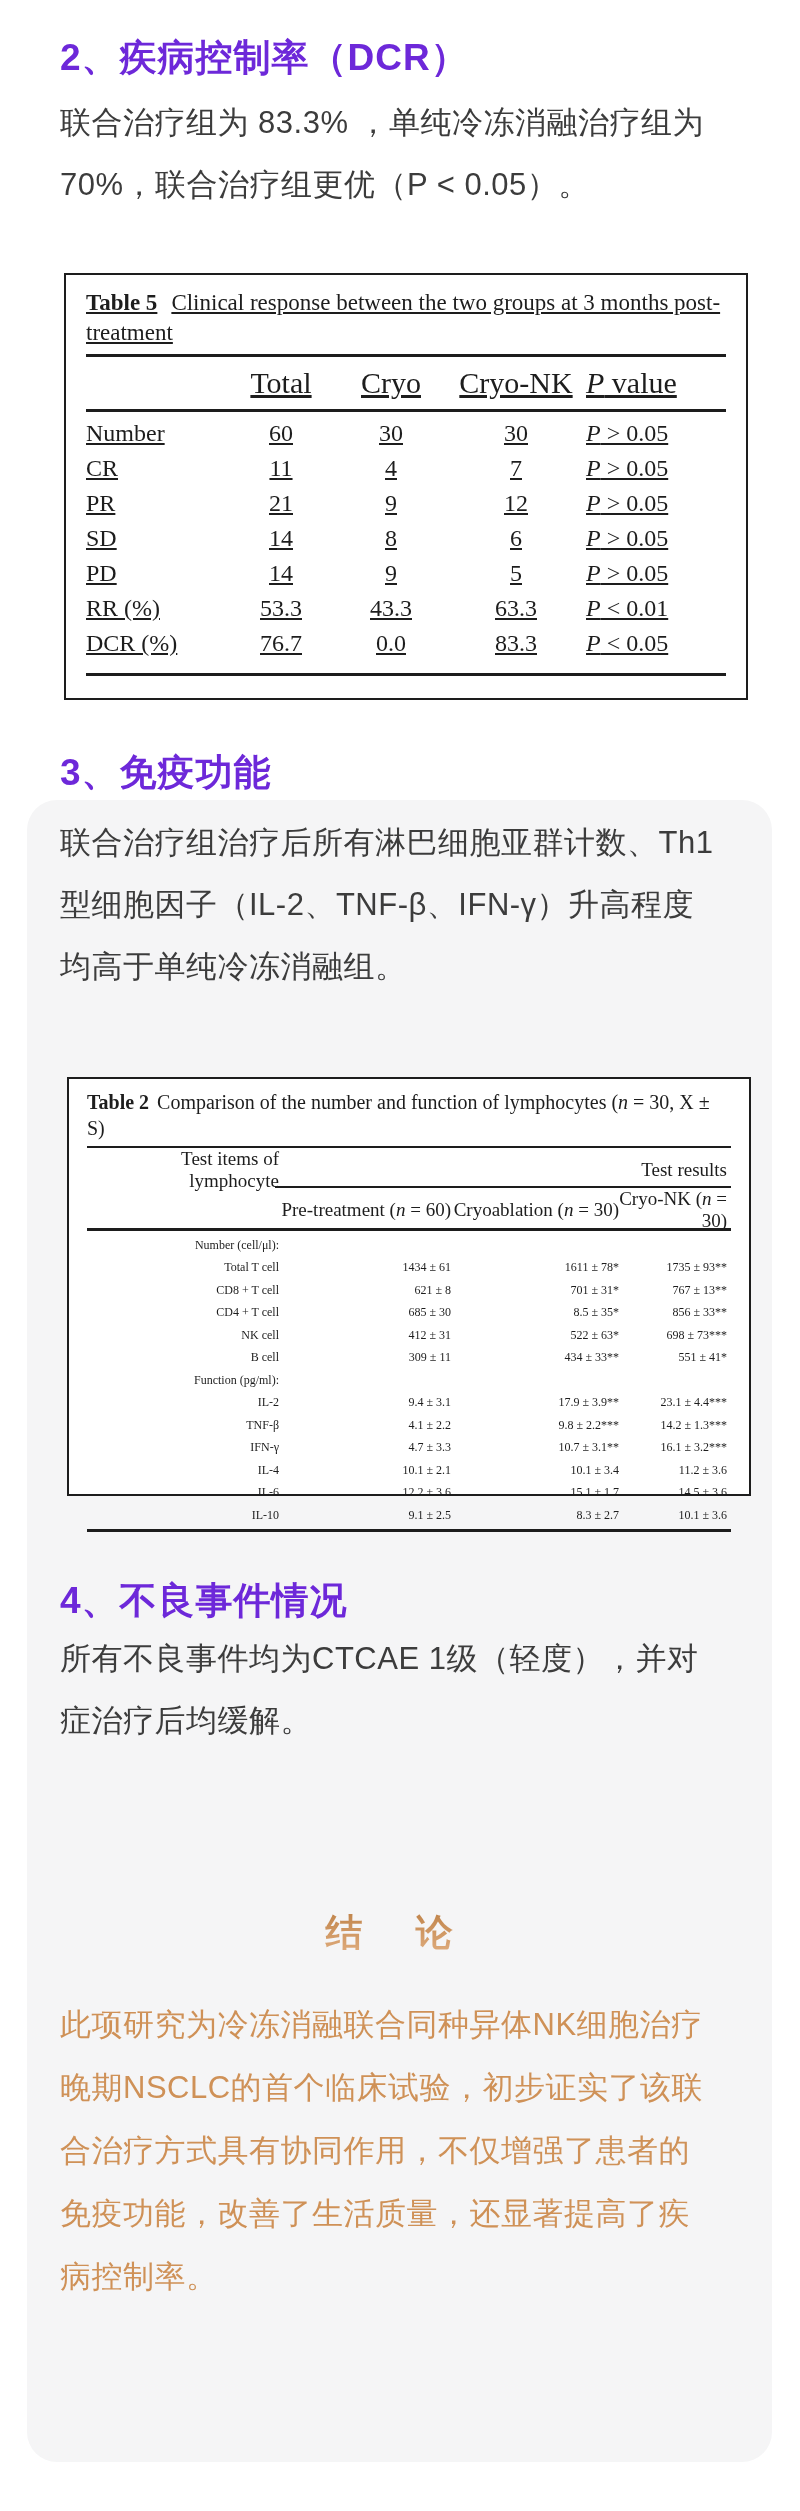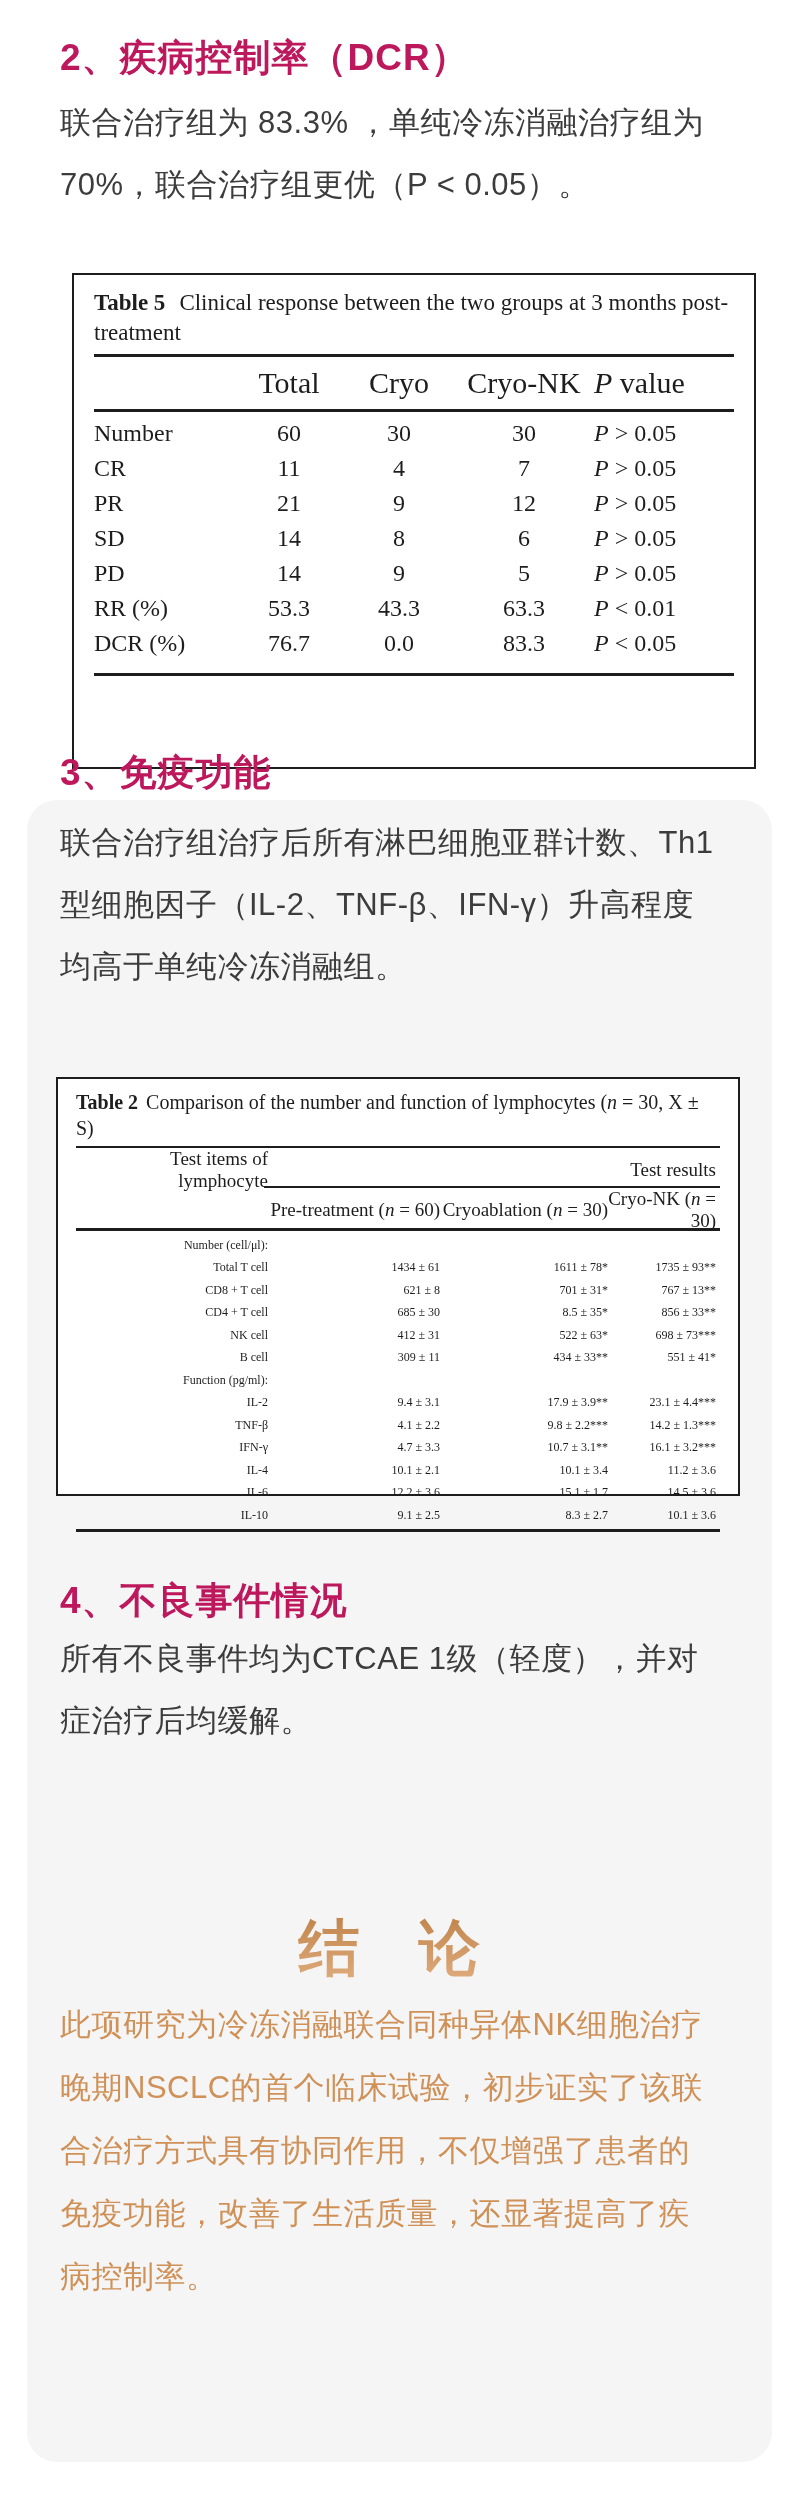--- a/index.html
+++ b/index.html
@@ -2,21 +2,21 @@
 <html><head>
 <meta charset="utf-8">
 <style>
   html,body{margin:0;padding:0;background:#ffffff;}
   .page{position:relative;width:800px;height:2511px;background:#ffffff;overflow:hidden;
         font-family:"Liberation Sans","DejaVu Sans",sans-serif;}
   .abs{position:absolute;}
   
   .card{left:27px;top:800px;width:745px;height:1662px;background:#f5f5f6;border-radius:30px;}
   
-  .sec-head{font-size:37px;font-weight:700;color:#be185d;letter-spacing:1px;white-space:nowrap;}
+  .sec-head{font-size:37px;font-weight:700;color:#6d28d9;letter-spacing:1px;white-space:nowrap;}
   
   .para .line{font-size:31px;color:#3c3c3c;line-height:62px;height:62px;white-space:nowrap;letter-spacing:.5px;}
   .para-gold .line{color:#cf9157;line-height:63px;height:63px;}
   
   .tbox{background:#ffffff;border:2px solid #1d1d1d;box-sizing:border-box;
         font-family:"Liberation Serif","DejaVu Serif",serif;color:#1d1d1d;}
   .rule{background:#1d1d1d;height:3px;}
   .rule.thin{height:2px;}
   .t-title{font-size:23px;line-height:30px;margin:13px 20px 6px 20px;}
   .t-title b{font-weight:700;margin-right:14px;}
@@ -31,40 +31,40 @@
   .t2-title{font-size:20px;line-height:26px;margin:10px 18px 5px 18px;}
   .t2-title b{font-weight:700;margin-right:8px;}
   .t2-grid{display:grid;grid-template-columns:188px 172px 168px 1fr;align-items:center;margin:0 22px;text-align:right;}
   .t2-h1{height:38px;font-size:19px;}
   .t2-h2{height:40px;font-size:19px;}
   .t2-row{height:22.5px;font-size:12px;}
   .t2-row .lbl.ind{padding-left:15px;}
   .t2-partial-rule{height:2px;background:#1d1d1d;margin-left:206px;margin-right:18px;}
   
   .conc-head{width:800px;text-align:center;font-family:"Liberation Serif","DejaVu Serif",serif;
-             font-size:61px;font-weight:700;letter-spacing:22px;
+             font-size:37px;font-weight:700;letter-spacing:22px;
              color:#c58a50;background:linear-gradient(180deg,#bd8046,#e3b183);
              -webkit-background-clip:text;background-clip:text;-webkit-text-fill-color:transparent;}
   i{font-style:italic;}
 </style>
 </head>
 <body>
 
 <div class="page">
 
   <div class="abs card"></div>
 
   <div class="abs sec-head" style="left:60px;top:33px;">2、疾病控制率（DCR）</div>
 
   <div class="abs para" style="left:60px;top:92px;width:692px;">
       <div class="line">联合治疗组为 83.3% ，单纯冷冻消融治疗组为</div>
       <div class="line">70%，联合治疗组更优（P &lt; 0.05）。</div>
     </div>
 
-  <div class="abs tbox" style="left:72px;top:273px;width:684px;height:496px;">
+  <div class="abs tbox" style="left:64px;top:273px;width:684px;height:427px;text-decoration:underline;">
     <div class="t-title"><b>Table 5</b><span class="t-ital">Clinical response between the two groups at 3 months post-treatment</span></div>
     <div class="rule" style="margin:0 20px;"></div>
     <div class="t5-grid t5-header" id="t5-header">
         <div class="l"></div>
         <div class="c">Total</div>
         <div class="c">Cryo</div>
         <div class="c">Cryo-NK</div>
         <div class="r"><i>P</i> value</div>
       </div>
     <div class="rule" style="margin:0 20px;"></div>
@@ -123,21 +123,21 @@
   </div>
 
   <div class="abs sec-head" style="left:60px;top:748px;">3、免疫功能</div>
 
   <div class="abs para" style="left:60px;top:812px;width:692px;">
       <div class="line">联合治疗组治疗后所有淋巴细胞亚群计数、Th1</div>
       <div class="line">型细胞因子（IL-2、TNF-β、IFN-γ）升高程度</div>
       <div class="line">均高于单纯冷冻消融组。</div>
     </div>
 
-  <div class="abs tbox" style="left:56px;top:1077px;width:684px;height:419px;">
+  <div class="abs tbox" style="left:67px;top:1077px;width:684px;height:419px;">
     <div class="t2-title"><b>Table 2</b><span class="t-ital">Comparison of the number and function of lymphocytes (<i>n</i> = 30, X ± S)</span></div>
     <div class="rule thin" style="margin:0 18px;"></div>
     <div class="t2-grid t2-h1">
       <div class="lbl">Test items of lymphocyte</div>
       <div style="grid-column:2 / span 3;">Test results</div>
     </div>
     <div class="t2-partial-rule"></div>
     <div class="t2-grid t2-h2" id="t2-subheader">
       <div></div>
     <div>Pre-treatment (<i>n</i> = 60)</div>

